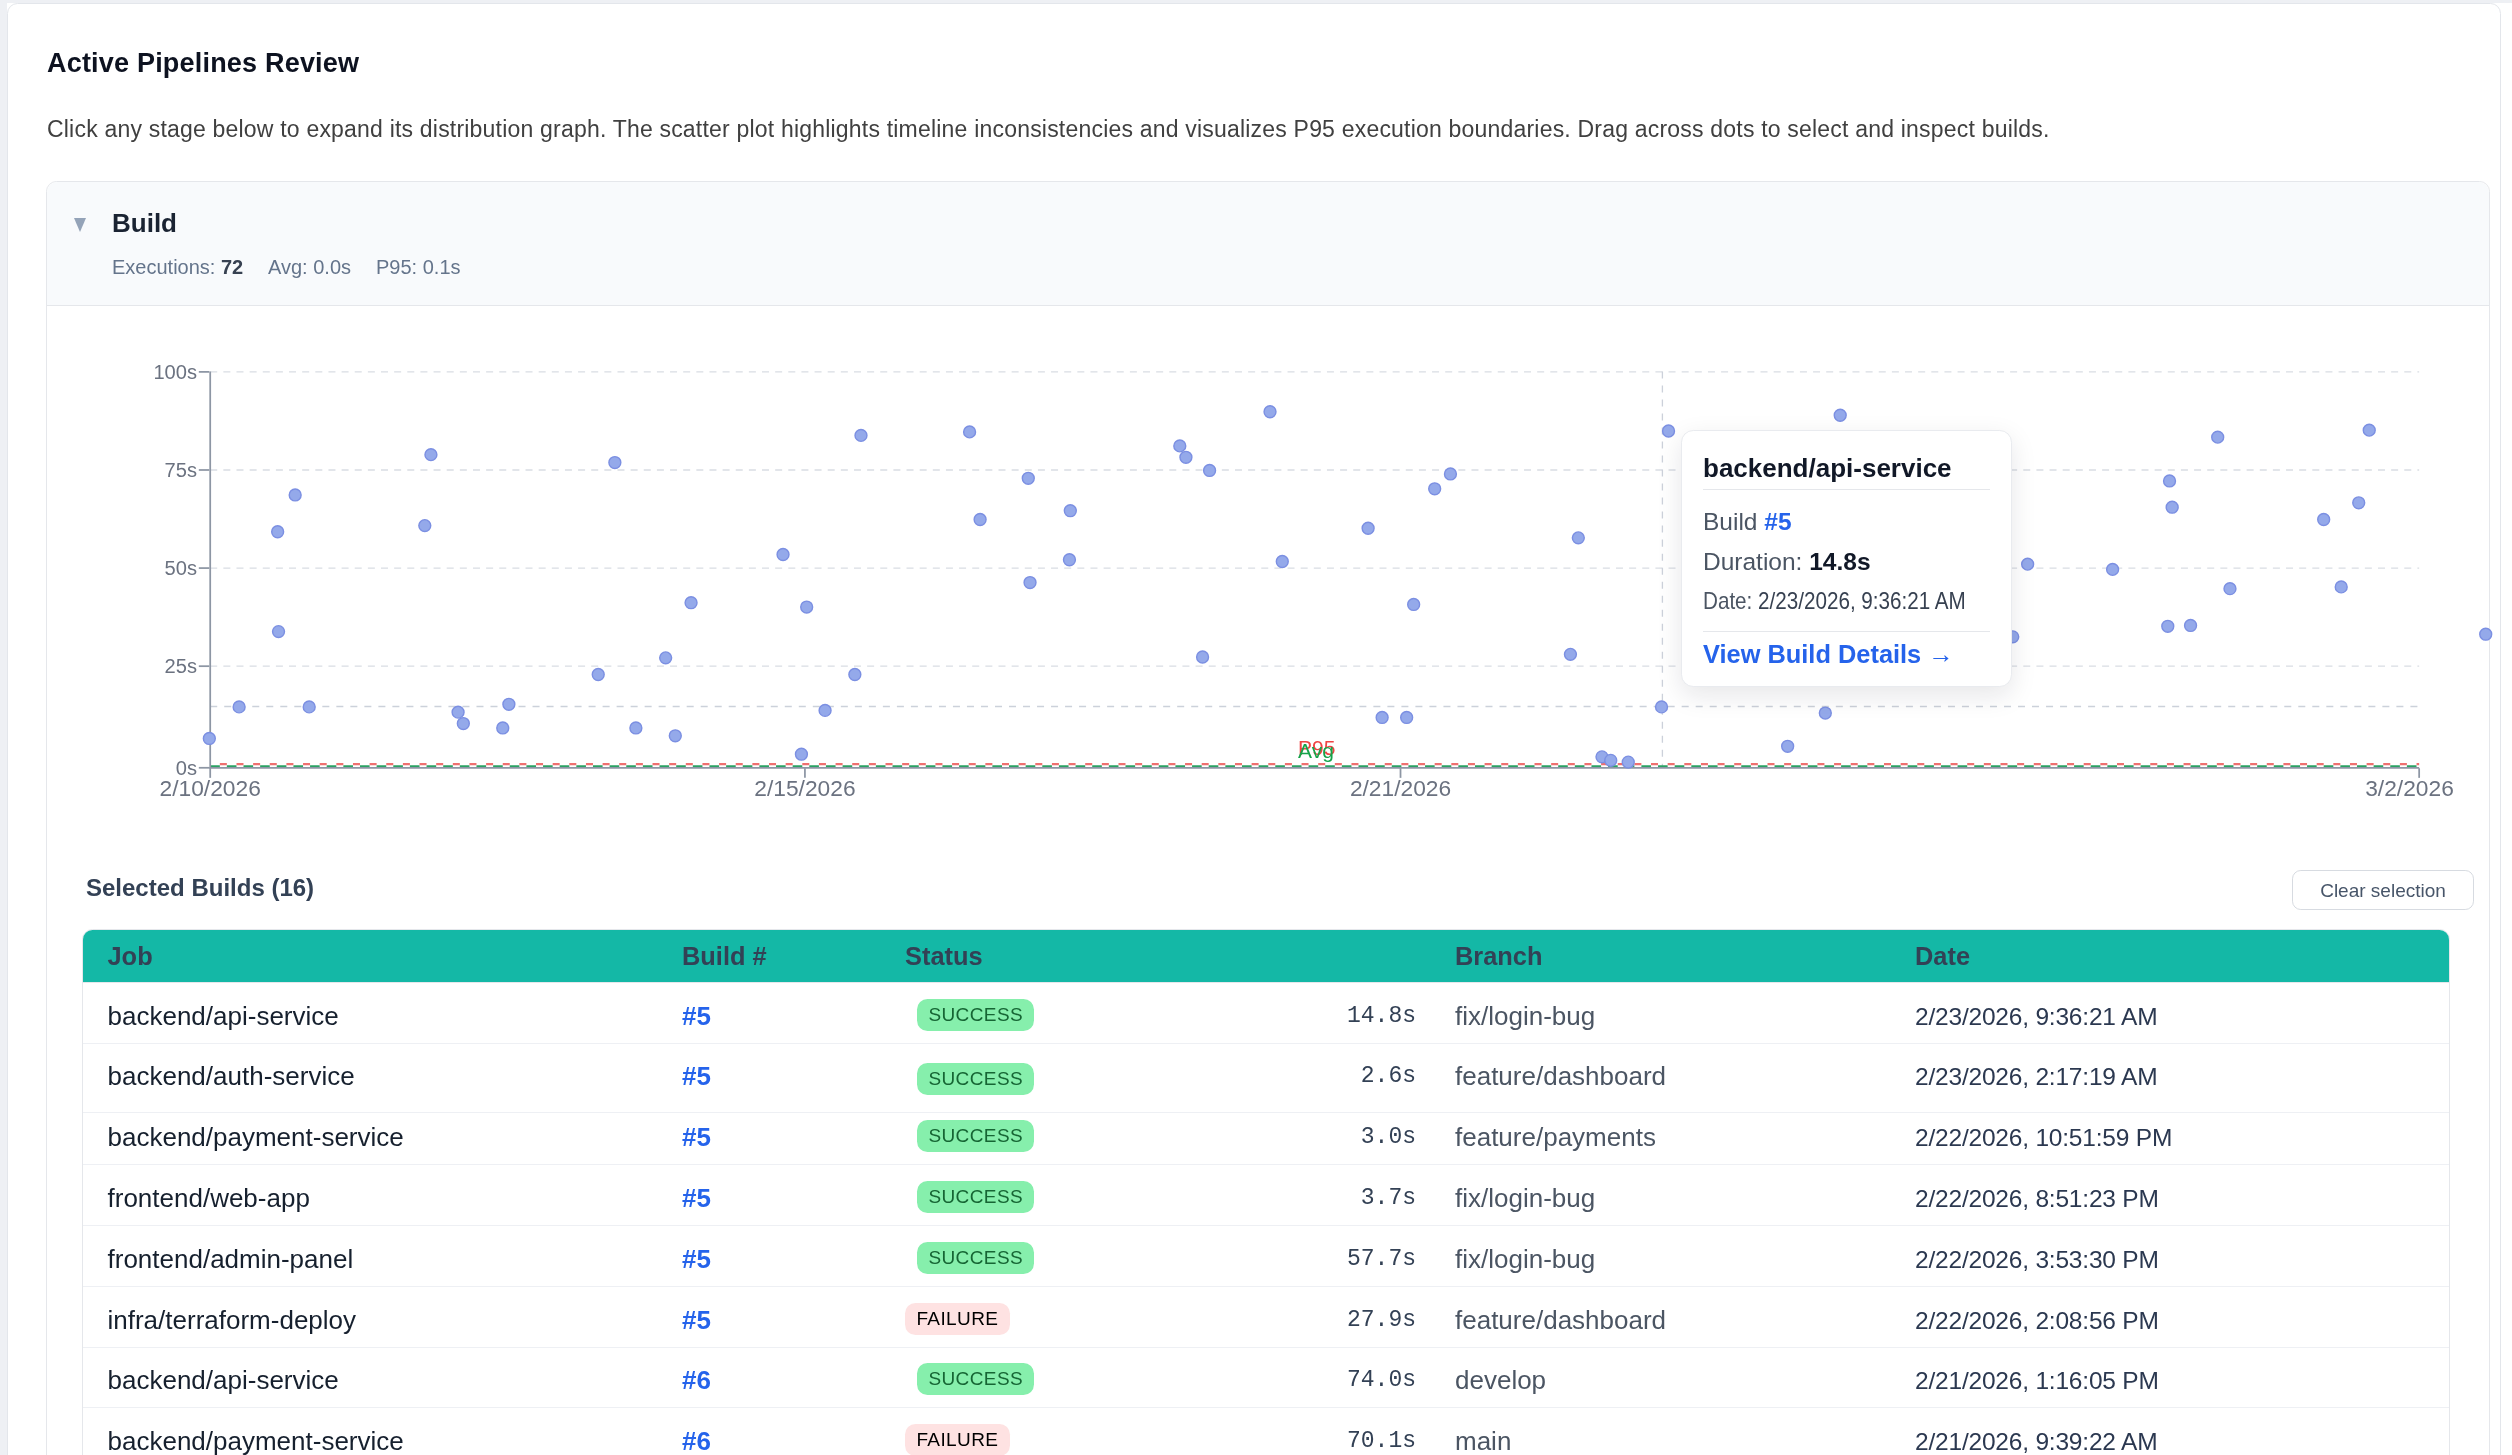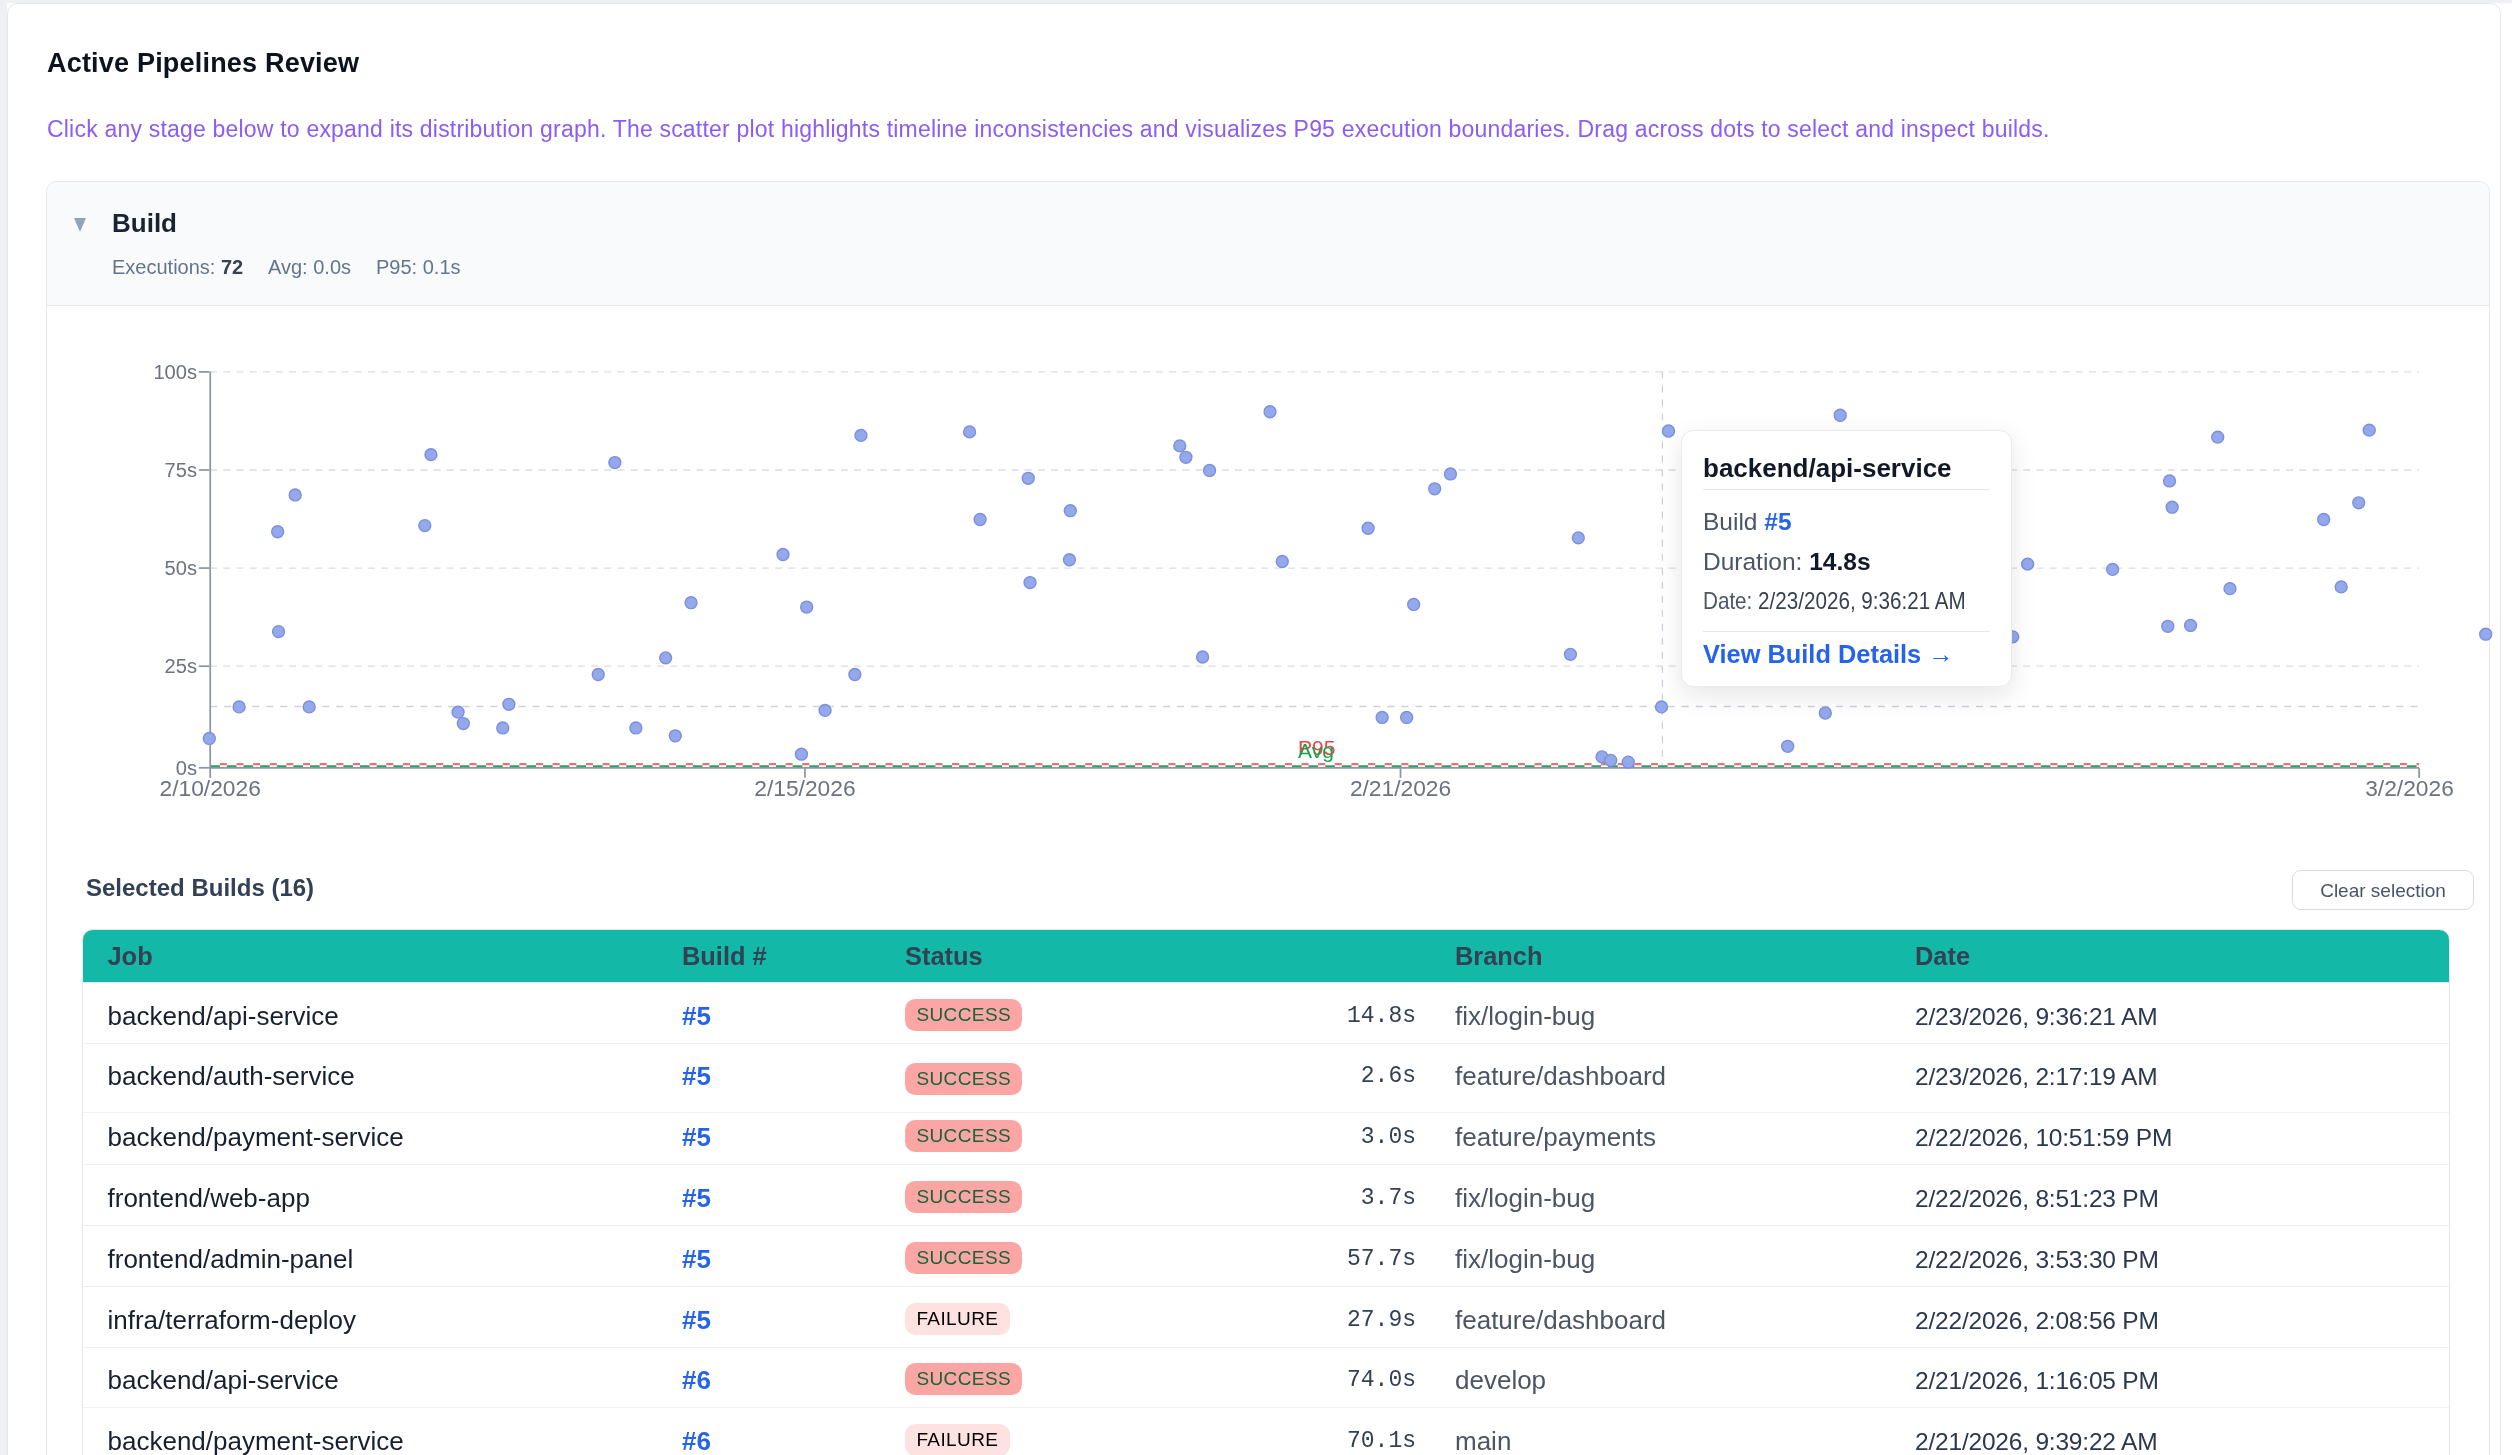--- a/index.html
+++ b/index.html
@@ -3,21 +3,21 @@
 <meta charset="utf-8">
 <style>
   * { margin:0; padding:0; box-sizing:border-box; }
   html,body { width:2512px; height:1456px; overflow:hidden; }
   body { font-family:"Liberation Sans", sans-serif; background:#ffffff; position:relative; }
   .topstrip { position:absolute; left:0; top:0; width:2512px; height:2.6px; background:#eef0f4; z-index:5; }
   .leftstrip { position:absolute; left:0; top:2.6px; width:7px; height:1453px; background:#eef0f4; z-index:5; }
   .contborder { position:absolute; left:7px; top:2.6px; width:2494px; height:1489px; border:1.3px solid #e3e6eb; border-radius:10.5px; z-index:5; pointer-events:none; }
 
   .title { position:absolute; left:47px; top:48px; font-size:27px; font-weight:700; color:#0d1220; letter-spacing:0.2px; }
-  .desc { position:absolute; left:47px; top:116px; font-size:23px; color:#8b5cf6; letter-spacing:0.2px; }
+  .desc { position:absolute; left:47px; top:116px; font-size:23px; color:#404040; letter-spacing:0.2px; }
 
   .card { position:absolute; left:46px; top:181px; width:2444px; height:1314px; background:#fff; border:0.9px solid #e5e7eb; border-radius:10.5px; }
   .cardhead { position:absolute; left:0; top:0; width:100%; height:124px; background:#f8fafc; border-bottom:0.9px solid #e5e7eb; border-radius:10.5px 10.5px 0 0; }
   .tri { position:absolute; left:27px; top:36px; width:0; height:0; border-left:6.1px solid transparent; border-right:6.1px solid transparent; border-top:14px solid #94a3b8; }
   .stagename { position:absolute; left:65px; top:26px; font-size:26px; font-weight:700; color:#1a2332; }
   .stats { position:absolute; left:65px; top:74px; font-size:20px; color:#64748b; width:526px; }
   .stats .s2 { position:absolute; left:156px; } .stats .s3 { position:absolute; left:264px; }
   .stats b { color:#374151; }
 
   .chartsvg { position:absolute; left:0; top:0; z-index:2; }
@@ -37,21 +37,21 @@
   .sb-head { position:absolute; font-size:24px; font-weight:700; color:#334155; }
   .clearbtn { position:absolute; left:2292px; top:870px; width:182px; height:40px; border:1.8px solid #d7dbe1; border-radius:8.8px; background:#fff; color:#475569; font-size:19px; font-family:"Liberation Sans", sans-serif; text-align:center; line-height:37px; }
 
   .tbl { position:absolute; left:82px; top:929px; width:2368px; height:613px; background:#fff; border:0.9px solid #e5e7eb; border-radius:10.5px; overflow:hidden; }
   .thead { position:absolute; left:0; top:0; width:100%; height:53px; background:#14b8a6; border-bottom:0.9px solid #e5e7eb; }
   .th { position:absolute; top:0; height:53px; line-height:53px; font-size:25.4px; font-weight:700; color:#334155; }
   .row { position:absolute; left:0; width:100%; height:61px; border-bottom:0.9px solid #eef0f4; }
   .c-job  { position:absolute; left:24.5px; top:0; height:100%; line-height:67px; font-size:26px; color:#16202e; }
   .c-bn   { position:absolute; left:599px; top:0; height:100%; line-height:67px; font-size:26px; color:#2563eb; font-weight:600; }
   .c-badge{ position:absolute; left:822px; top:calc(50% + 1.8px); transform:translateY(-50%); height:32px; line-height:32px; border-radius:10.5px; font-size:19px; padding:0 11.4px; letter-spacing:0.4px; }
-  .b-ok   { background:#fca5a5; color:#166534; }
+  .b-ok   { background:#86efac; color:#166534;margin-left:12px; }
   .b-fail { background:#fee2e2; color:#000000;text-align:center; }
   .c-dur  { position:absolute; left:1051px; width:282px; top:0; height:100%; line-height:67px; font-size:23px; color:#334155; font-family:"Liberation Mono", monospace; text-align:right; }
   .c-br   { position:absolute; left:1372px; top:0; height:100%; line-height:67px; font-size:26px; color:#4b5563; }
   .c-date { position:absolute; left:1832px; top:0; height:100%; line-height:67px; font-size:24.5px; color:#2b3850; letter-spacing:-0.2px; }
 </style>
 </head>
 <body>
 <div class="topstrip"></div>
 <div class="leftstrip"></div>
 <div class="contborder"></div>

